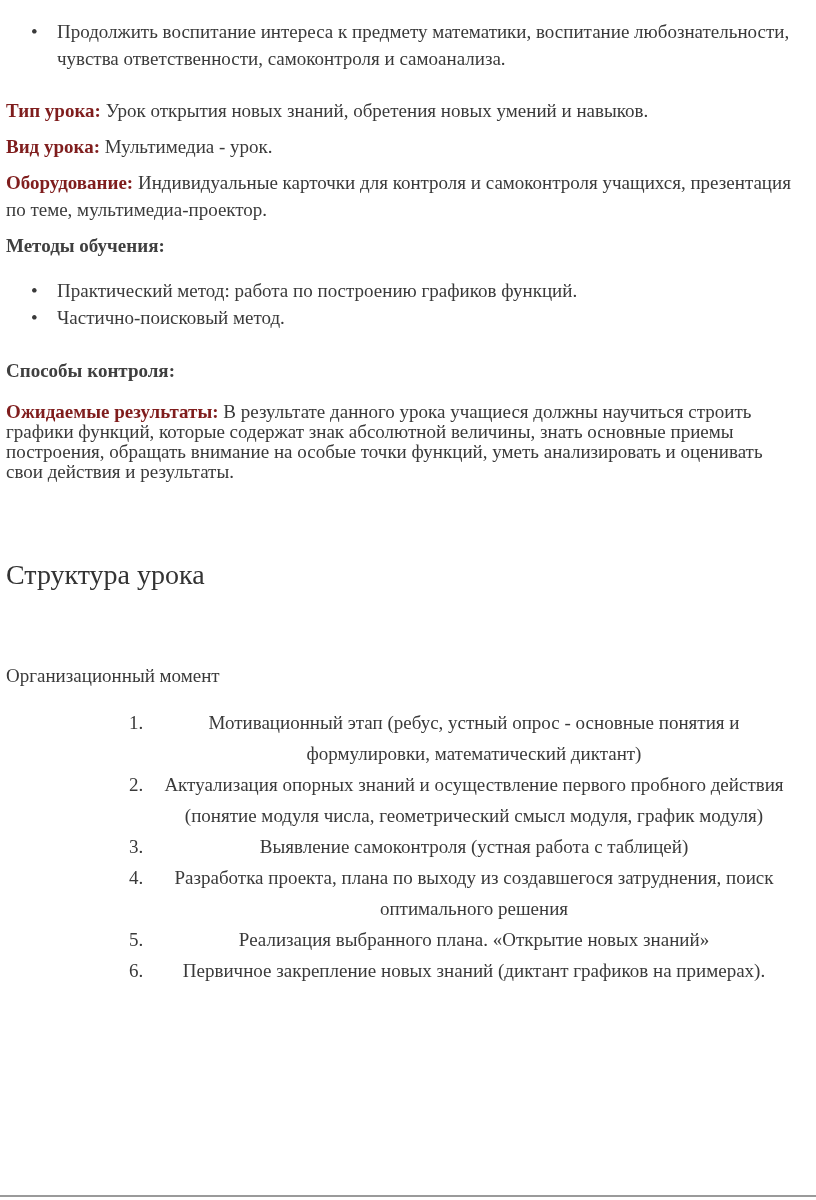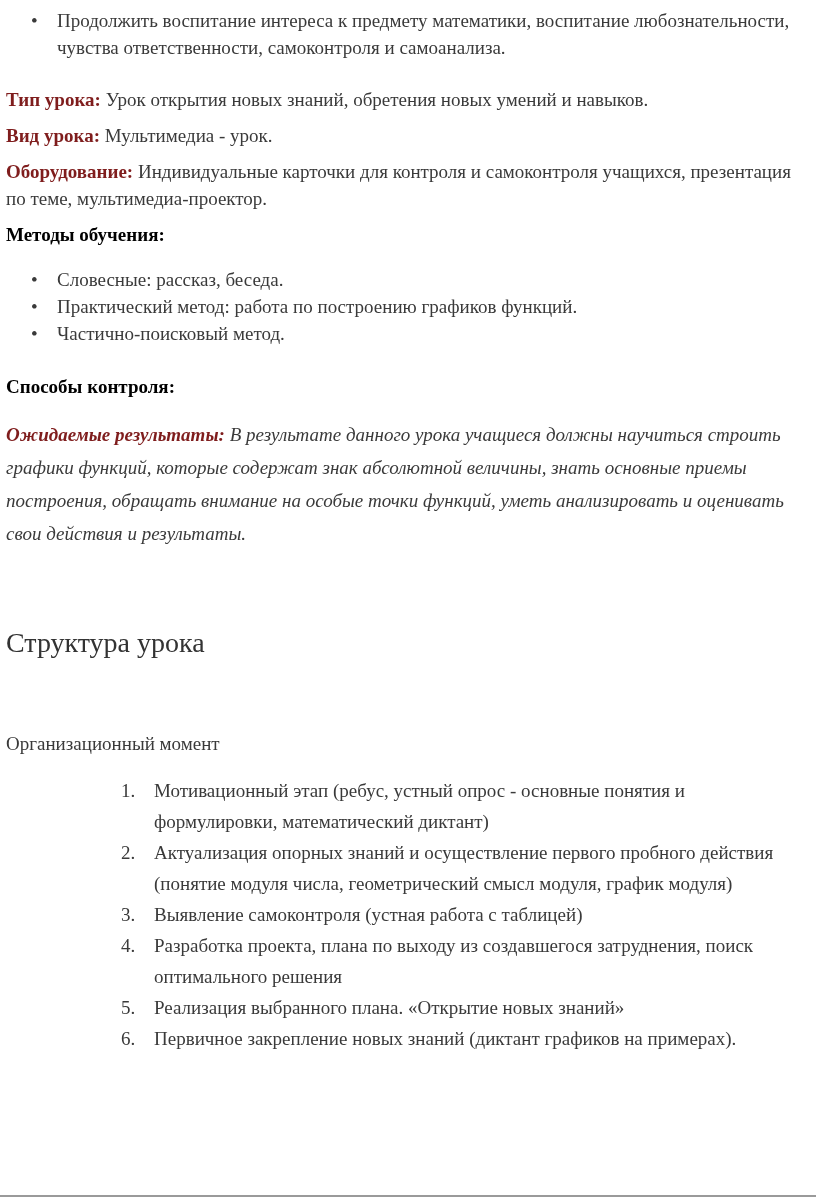--- a/index.html
+++ b/index.html
@@ -9,35 +9,35 @@
   }
   .page {
     position: relative;
     width: 816px;
     height: 1200px;
     box-sizing: border-box;
     background: #ffffff;
     font-family: "Liberation Serif", "DejaVu Serif", serif;
     font-size: 19px;
     color: #3a3a3a;
-    padding: 7px 18px 0 6px;
+    padding: 18px 18px 0 6px;
     overflow: hidden;
   }
   .para {
     margin: 0 0 9px 0;
     line-height: 27px;
   }
   .para b {
     color: #7f1d1d;
   }
   .heading-para {
     margin: 0 0 18px 0;
     line-height: 27px;
     font-weight: bold;
-    color: #000000;
+    color: #404040;
   }
   ul.doc-list {
     list-style: none;
     margin: 0 0 26px 0;
     padding: 0 0 0 51px;
   }
   ul.doc-list li {
     position: relative;
     line-height: 27px;
   }
@@ -48,39 +48,39 @@
     top: 0;
   }
   ul.intro-list {
     margin-bottom: 25px;
   }
   ul.controls-list {
     margin-bottom: 14px;
   }
   .results-para {
     margin: 8px 0 0 0;
-    line-height: 33px;
-    font-style: italic;
+    line-height: 20px;
   }
   .doc-title {
     margin: 77px 0 71px 0;
     font-size: 28px;
     font-weight: normal;
     line-height: 32px;
     color: #333333;
   }
   .org-para {
     margin: 0 0 18px 0;
     line-height: 27px;
   }
   ol.steps {
     list-style: none;
     counter-reset: step;
-    margin: 4px;
+    margin: 12px;
     padding: 0 0 0 144px;
+    text-align: center;
   }
   ol.steps li {
     counter-increment: step;
     position: relative;
     line-height: 31px;
   }
   ol.steps li::before {
     content: counter(step) ".";
     position: absolute;
     left: -33px;
@@ -105,21 +105,20 @@
 
   <p class="para"><b>Тип урока:</b><span> Урок открытия новых знаний, обретения новых умений и навыков.</span></p>
 
   <p class="para"><b>Вид урока:</b><span>  Мультимедиа - урок.</span></p>
 
   <p class="para"><b>Оборудование:</b><span>  Индивидуальные карточки  для контроля и самоконтроля учащихся, презентация по теме, мультимедиа-проектор.</span></p>
 
   <p class="heading-para">Методы обучения:</p>
 
   <ul class="doc-list">
-    <li>Словесные: рассказ, беседа.</li>
     <li>Практический метод: работа по построению графиков функций.</li>
     <li>Частично-поисковый метод.</li>
   </ul>
 
   <p class="heading-para">Способы контроля:</p>
 
 
   <p class="para results-para"><b>Ожидаемые результаты:</b><span> В результате данного урока учащиеся должны научиться строить графики функций, которые содержат знак абсолютной величины, знать основные приемы построения, обращать внимание на особые точки функций, уметь анализировать и оценивать свои действия и результаты.</span></p>
 
   <h1 class="doc-title">Структура урока</h1>

